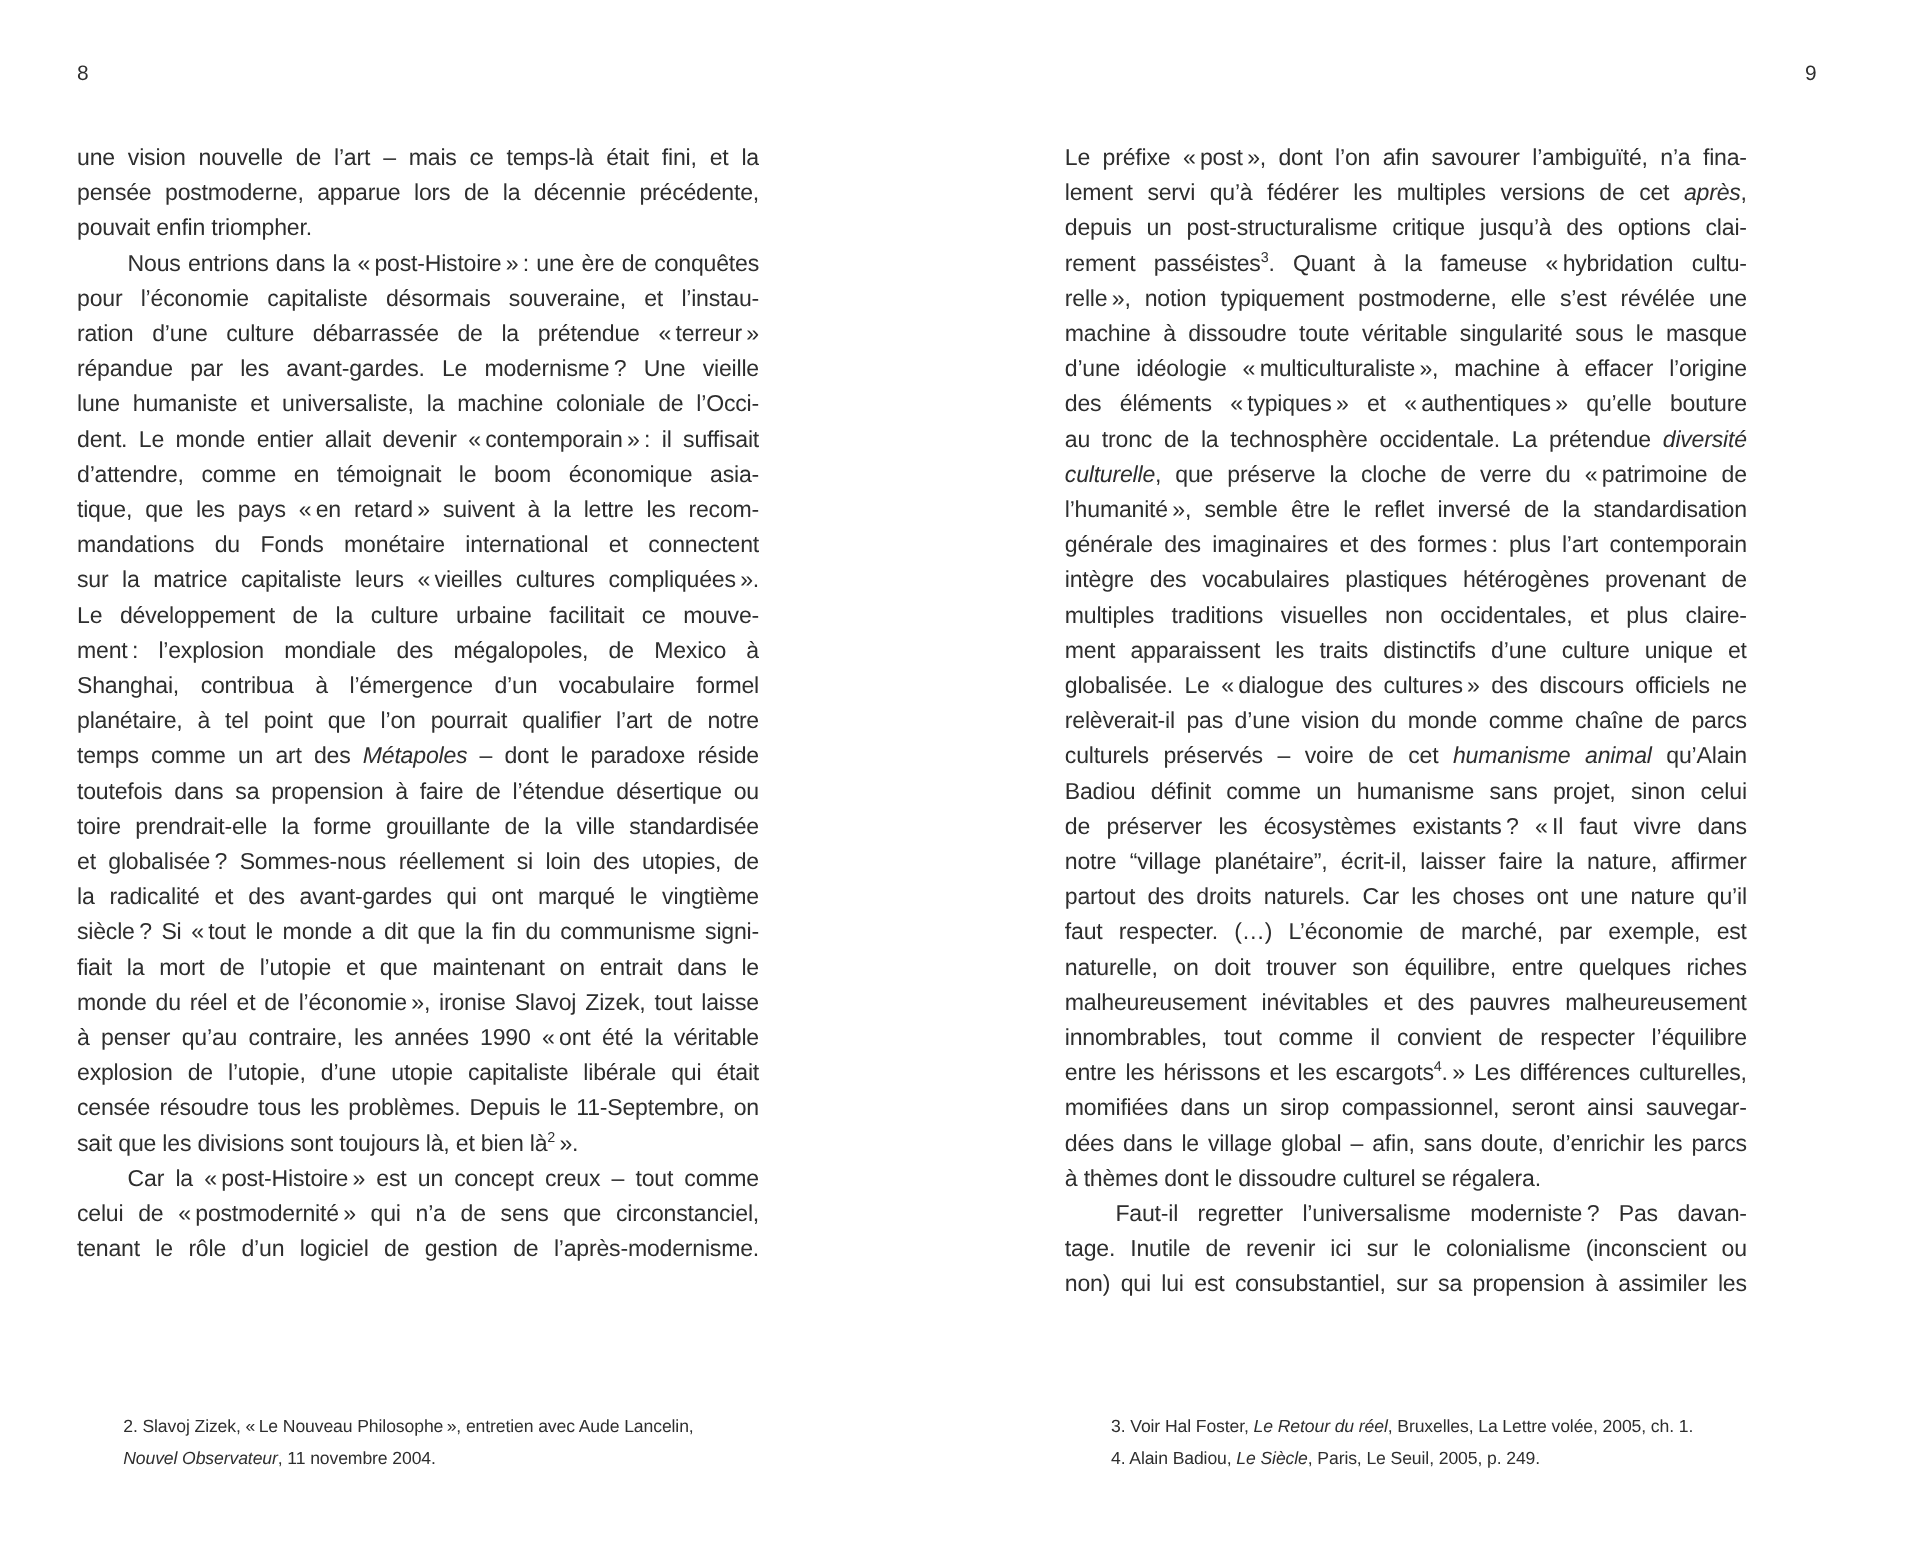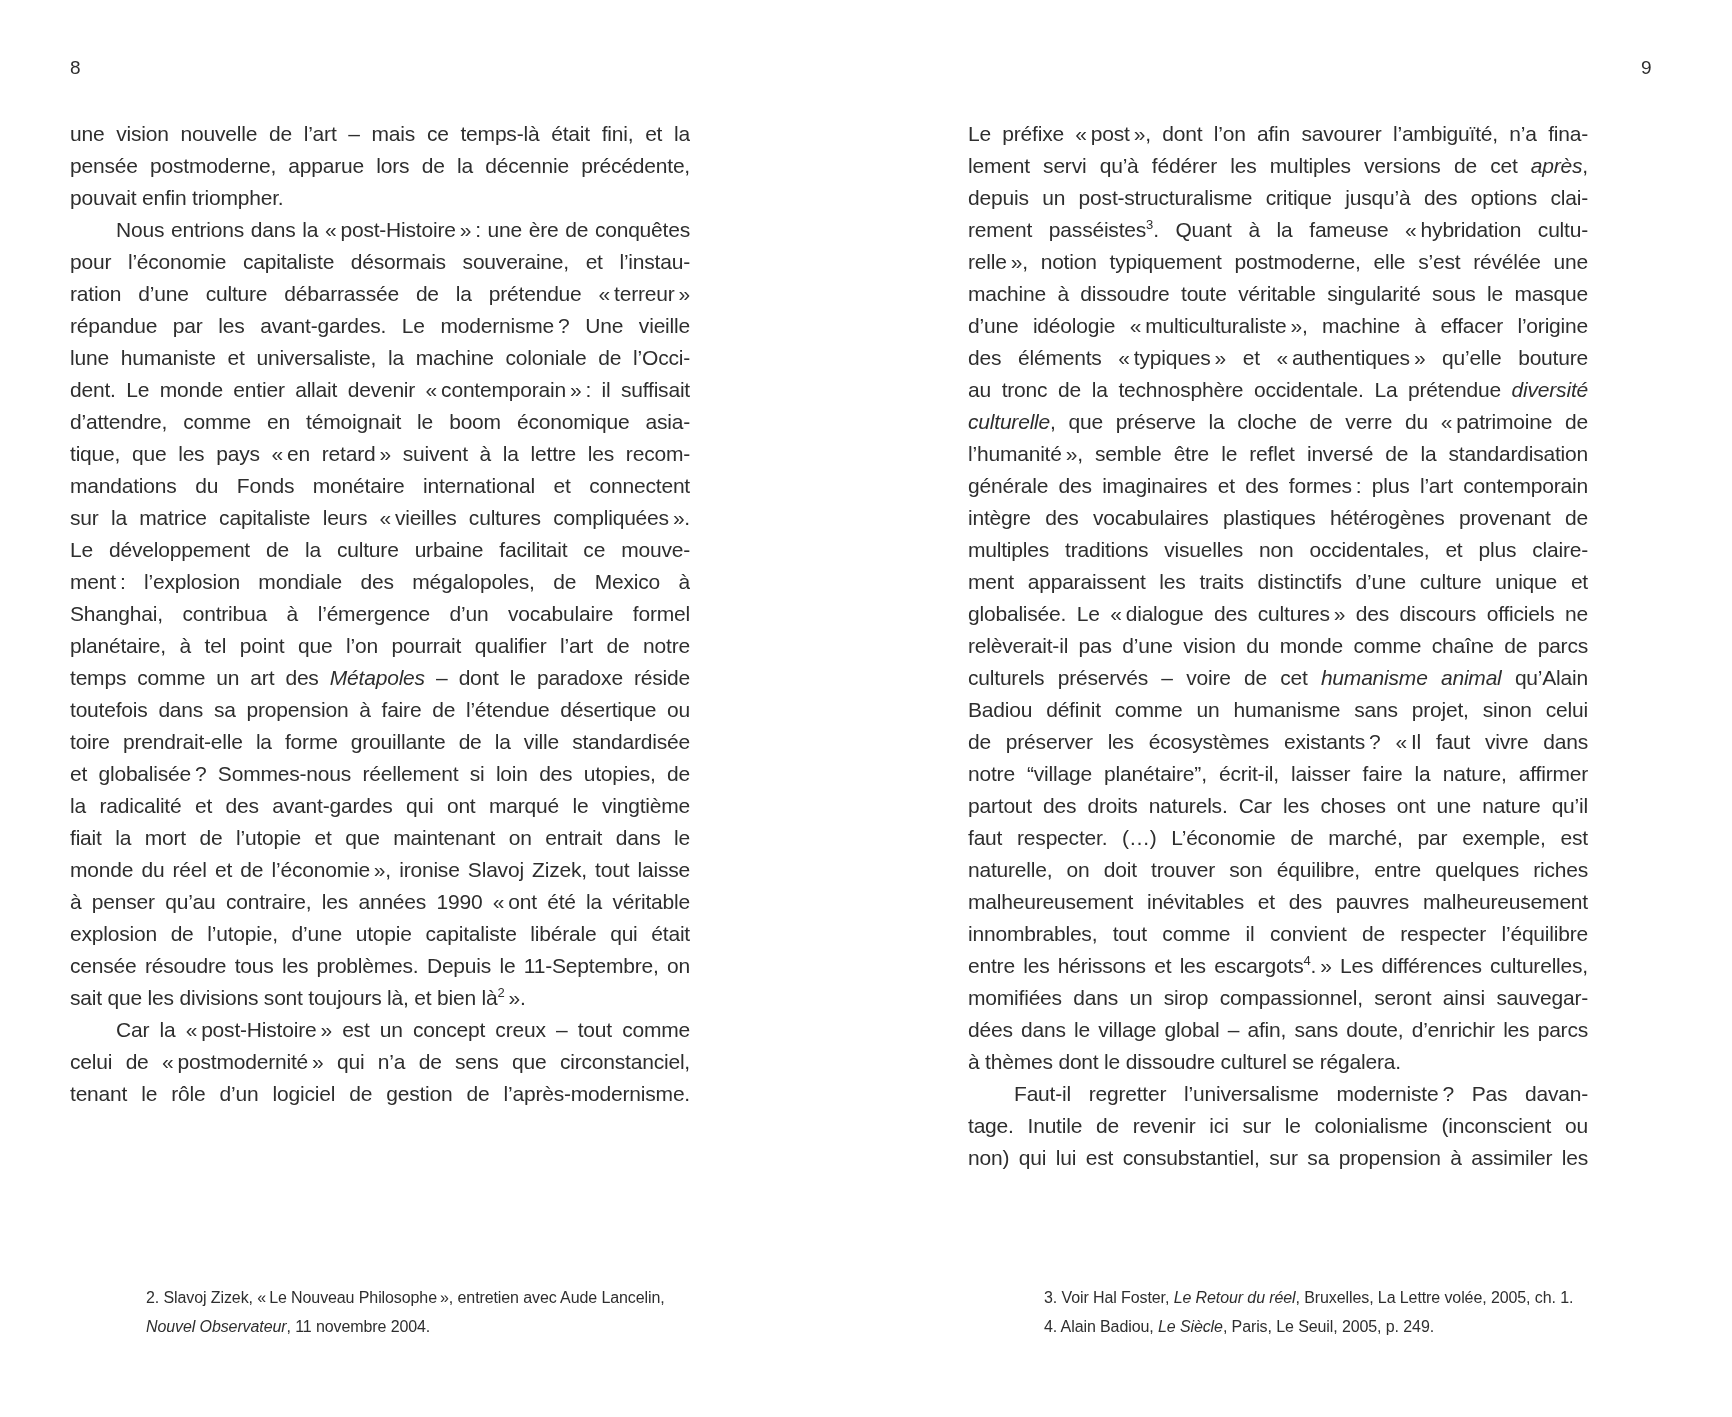--- a/index.html
+++ b/index.html
@@ -22,21 +22,21 @@
   }
   .folio-left  { left: 70px; }
   .folio-right { left: 1641px; }
 
   .column { position: absolute; top: 0; width: 620px; height: 1417px; }
   .column-left  { left: 70px; }
   .column-right { left: 968px; }
 
   .body-lines {
     position: absolute;
-    top: 118px; left: 0;
+    top: 128px; left: 0;
     width: 620px;
     font-size: 21px;
     line-height: 32px;
     letter-spacing: -0.2px;
   }
   .line {
     height: 32px;
     overflow: hidden;
     text-align: justify;
     text-align-last: justify;
@@ -47,21 +47,20 @@
   em  { }
   sup { font-size: 0.62em; line-height: 0; vertical-align: super; }
 
   .footnotes {
     position: absolute;
     top: 1283px; left: 42px;
     width: 600px;
     font-size: 16px;
     line-height: 29px;
     letter-spacing: -0.1px;
-    margin-left: 34px;
   }
   .footnotes .line {
     height: 29px;
     text-align: left;
     text-align-last: left;
   }
 </style>
 </head>
 <body>
 
@@ -88,20 +87,21 @@
         <div class="line">sur la matrice capitaliste leurs « vieilles cultures compliquées ».</div>
         <div class="line">Le développement de la culture urbaine facilitait ce mouve-</div>
         <div class="line">ment : l’explosion mondiale des mégalopoles, de Mexico à</div>
         <div class="line">Shanghai, contribua à l’émergence d’un vocabulaire formel</div>
         <div class="line">planétaire, à tel point que l’on pourrait qualifier l’art de notre</div>
         <div class="line">temps comme un art des <em>Métapoles</em> – dont le paradoxe réside</div>
         <div class="line">toutefois dans sa propension à faire de l’étendue désertique ou</div>
         <div class="line">toire prendrait-elle la forme grouillante de la ville standardisée</div>
         <div class="line">et globalisée ? Sommes-nous réellement si loin des utopies, de</div>
         <div class="line">la radicalité et des avant-gardes qui ont marqué le vingtième</div>
+        <div class="line">siècle ? Si « tout le monde a dit que la fin du communisme signi-</div>
         <div class="line">fiait la mort de l’utopie et que maintenant on entrait dans le</div>
         <div class="line">monde du réel et de l’économie », ironise Slavoj Zizek, tout laisse</div>
         <div class="line">à penser qu’au contraire, les années 1990 « ont été la véritable</div>
         <div class="line">explosion de l’utopie, d’une utopie capitaliste libérale qui était</div>
         <div class="line">censée résoudre tous les problèmes. Depuis le 11-Septembre, on</div>
         <div class="line noj">sait que les divisions sont toujours là, et bien là<sup>2</sup> ».</div>
         <div class="line indent">Car la « post-Histoire » est un concept creux – tout comme</div>
         <div class="line">celui de « postmodernité » qui n’a de sens que circonstanciel,</div>
         <div class="line">tenant le rôle d’un logiciel de gestion de l’après-modernisme.</div>
       </div>

